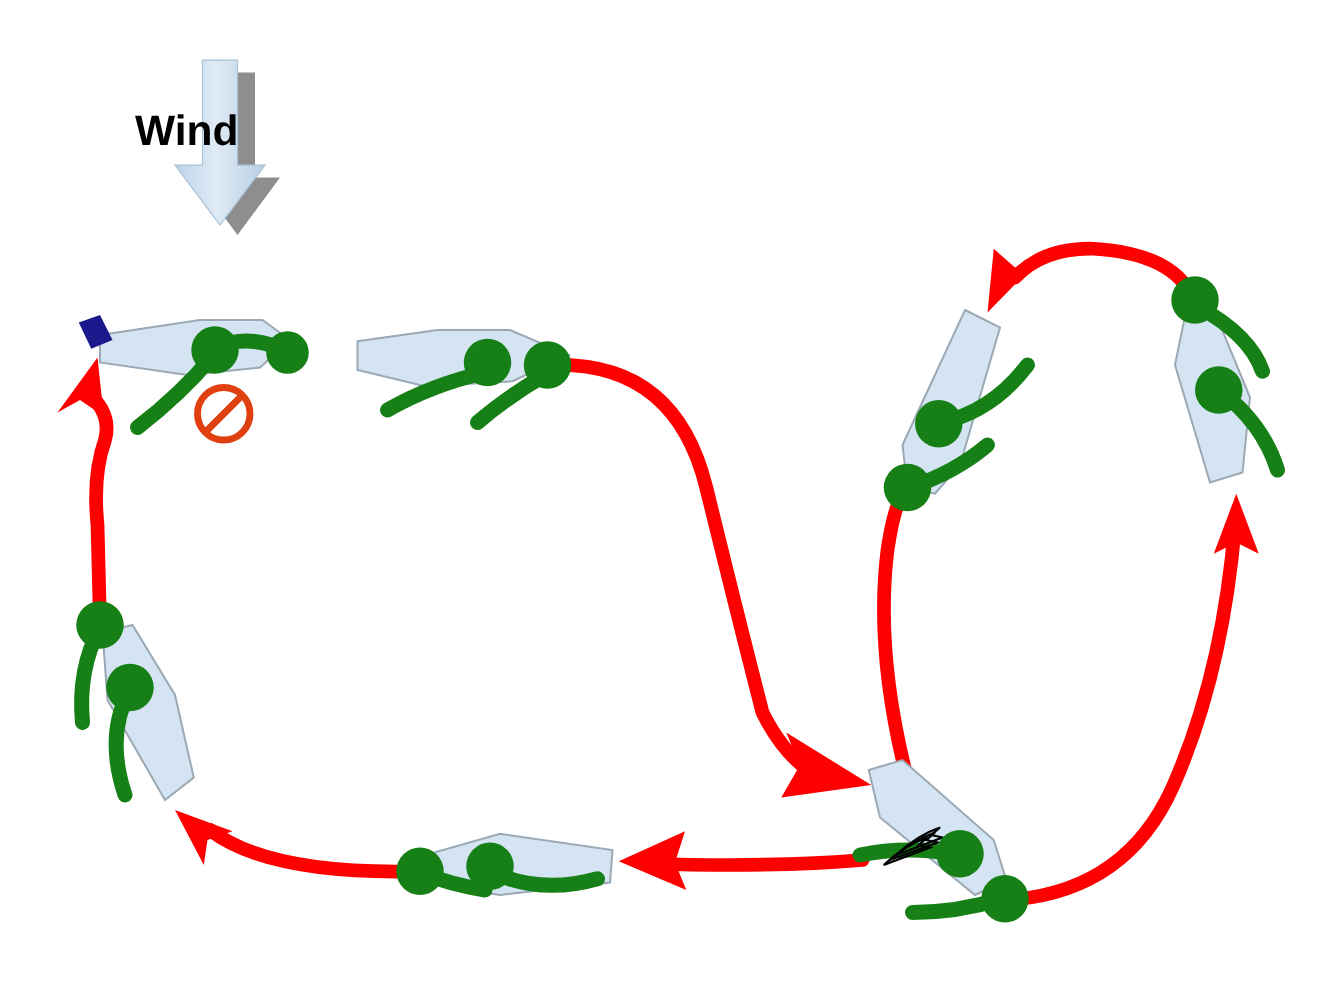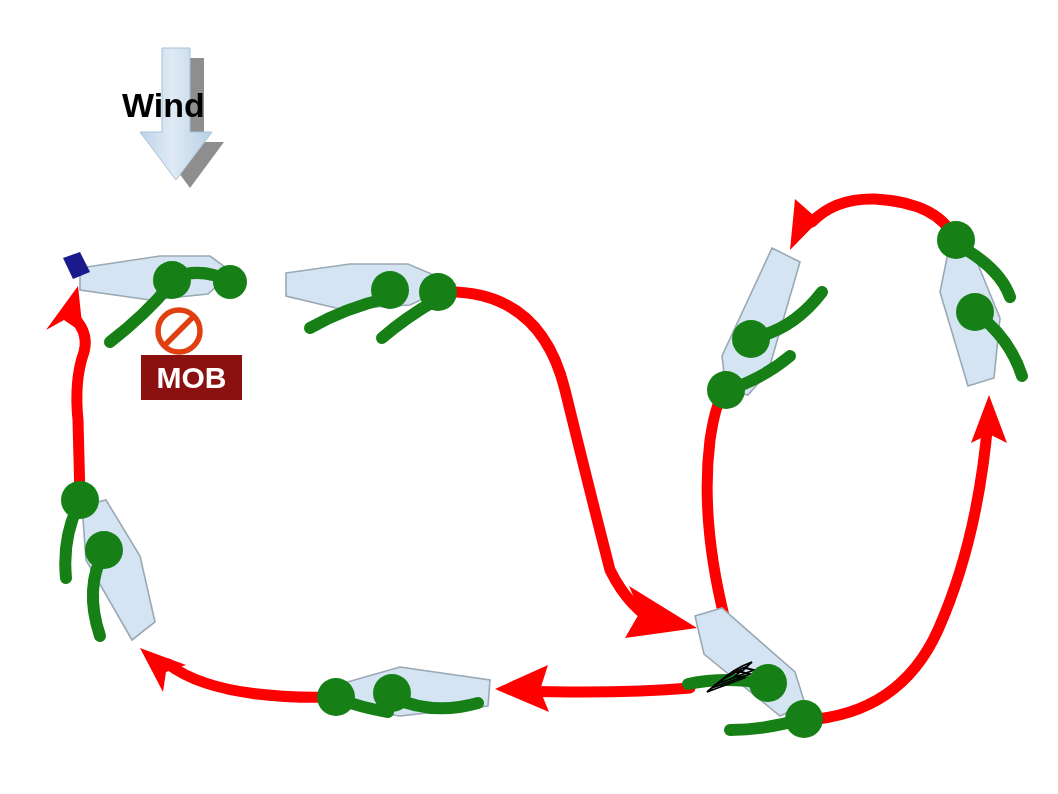--- a/index.html
+++ b/index.html
@@ -20,21 +20,21 @@
   }
   #diagram {
     position: absolute;
     left: 0;
     top: 0;
     width: 1058px;
     height: 794px;
   }
   .wind-label {
     position: absolute;
-    left: 122px;
+    left: 108px;
     top: 86px;
     font-size: 34px;
     font-weight: bold;
     color: #000000;
     letter-spacing: 0px;
     font-family: "Liberation Sans", sans-serif;
     white-space: nowrap;
   }
   .mob-box {
     position: absolute;
@@ -171,17 +171,14 @@
     </g>
 
     <g>
       <circle cx="179" cy="331" r="21" fill="none" stroke="#e04010" stroke-width="5.5"></circle>
       <line x1="165" y1="345" x2="193" y2="317" stroke="#e04010" stroke-width="5.5"></line>
     </g>
   </svg>
 
   <div class="wind-label">Wind</div>
 
-  <div class="mob-box">
-    <span>MOB</span>
-  </div>
 
 </div>
 
 </body></html>

